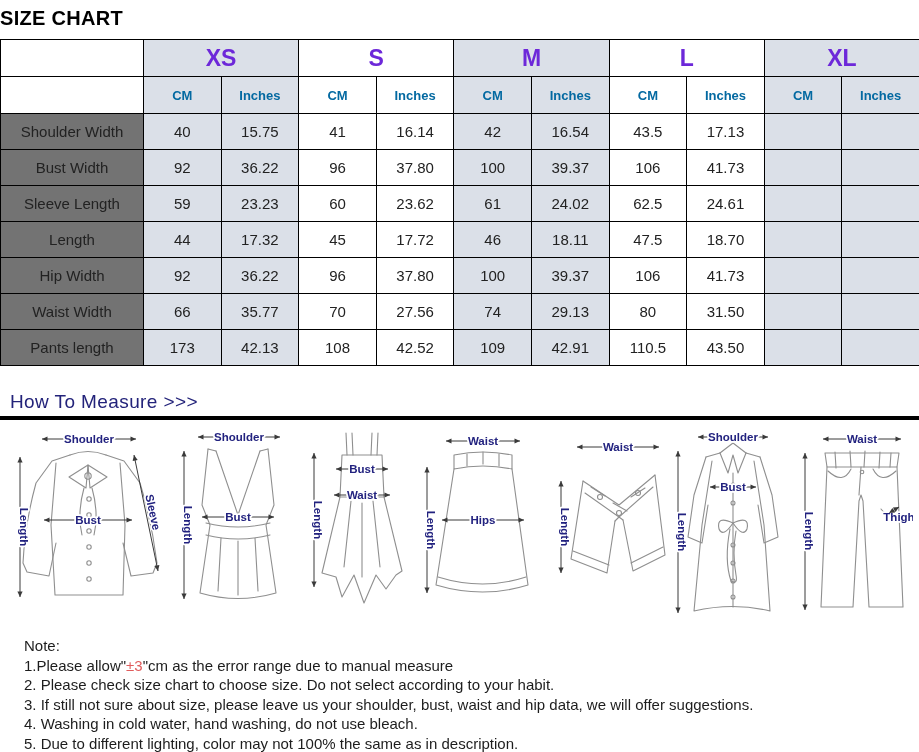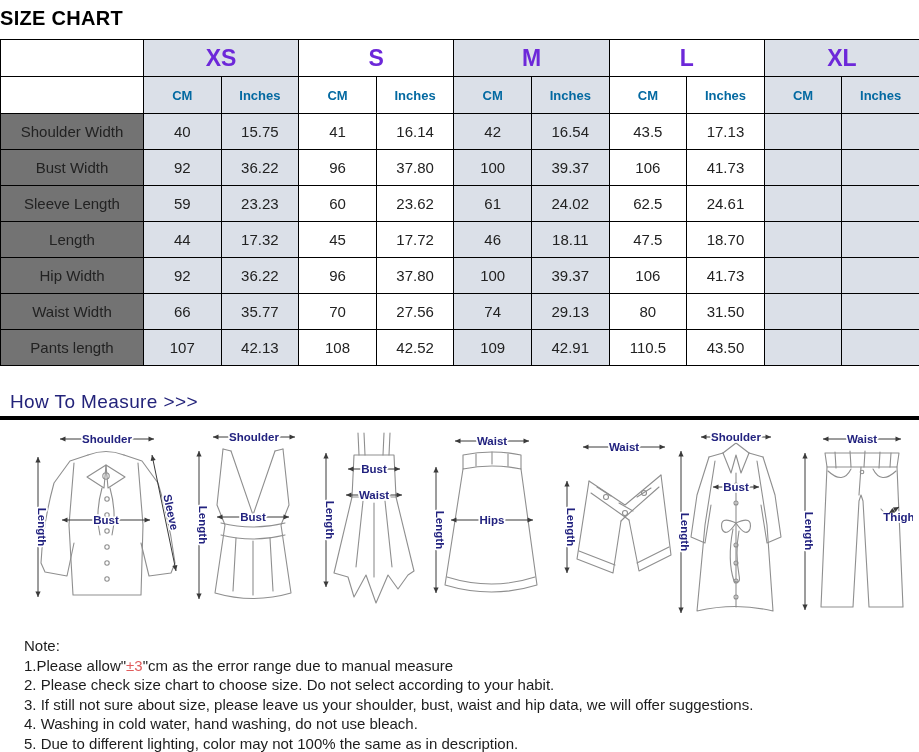--- a/index.html
+++ b/index.html
@@ -14,21 +14,21 @@
   td.size-h { height:37px; font-size:23px; font-weight:bold; color:#6d28d9; }
   td.unit-h { height:37px; font-size:13px; font-weight:bold; color:#0369a1; }
   td.row-label { font-size:13px; color:#111; background:#737373; }
   td.val { height:36px; font-size:15px; color:#222; }
   td.shaded { background:#dbe0e8; }
   td.corner { background:#fff; }
 
   .measure-heading { margin:25px 0 0 10px; font-size:19px; font-weight:normal; color:#23237a; letter-spacing:0.4px; }
   .divider { height:4px; background:#000; margin-top:3px; width:919px; }
 
-  .figures { display:flex; justify-content:space-between; align-items:flex-start; padding:5px 6px 0 24px; height:207px; }
+  .figures { display:flex; justify-content:space-between; align-items:flex-start; padding:5px 6px 0 6px; height:207px; }
   .fig svg { display:block; }
   .garment { fill:none; stroke:#8f8f8f; stroke-width:1.1; stroke-linejoin:round; stroke-linecap:round; }
   line.meas { stroke:#3a3a3a; stroke-width:1; }
   .lbl { font-family:"Liberation Sans", sans-serif; font-size:11.5px; font-weight:bold; fill:#22227f;
          paint-order:stroke; stroke:#ffffff; stroke-width:3.5px; stroke-linejoin:round; text-anchor:middle; }
 
   .notes { margin:9px 0 0 24px; font-size:15px; color:#1d1d1d; line-height:19.5px; }
   .notes .red { color:#e05c5c; }
 </style>
 </head>
@@ -149,21 +149,21 @@
           <td class="val">27.56</td>
           <td class="val shaded">74</td>
           <td class="val shaded">29.13</td>
           <td class="val">80</td>
           <td class="val">31.50</td>
           <td class="val shaded"></td>
           <td class="val shaded"></td>
         </tr>
         <tr>
           <td class="row-label val">Pants length</td>
-          <td class="val shaded">107</td>
+          <td class="val shaded">173</td>
           <td class="val shaded">42.13</td>
           <td class="val">108</td>
           <td class="val">42.52</td>
           <td class="val shaded">109</td>
           <td class="val shaded">42.91</td>
           <td class="val">110.5</td>
           <td class="val">43.50</td>
           <td class="val shaded"></td>
           <td class="val shaded"></td>
         </tr>

